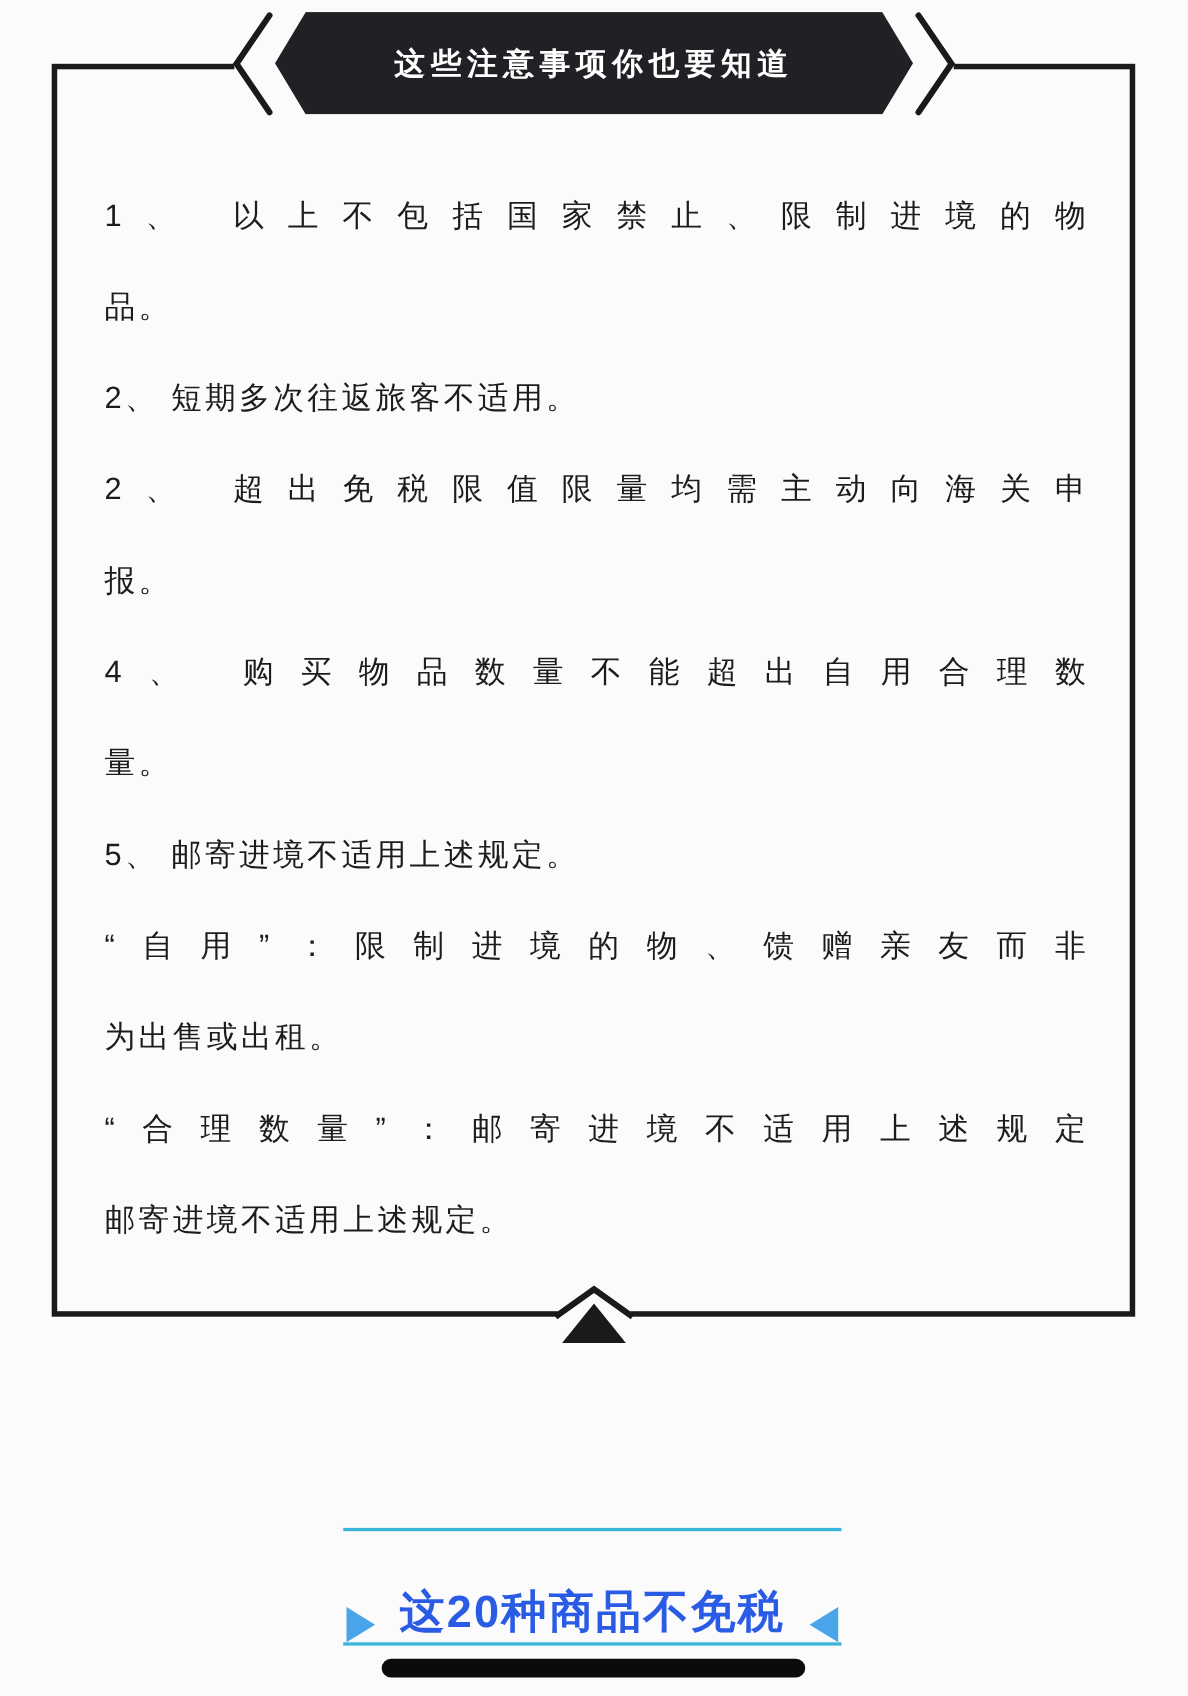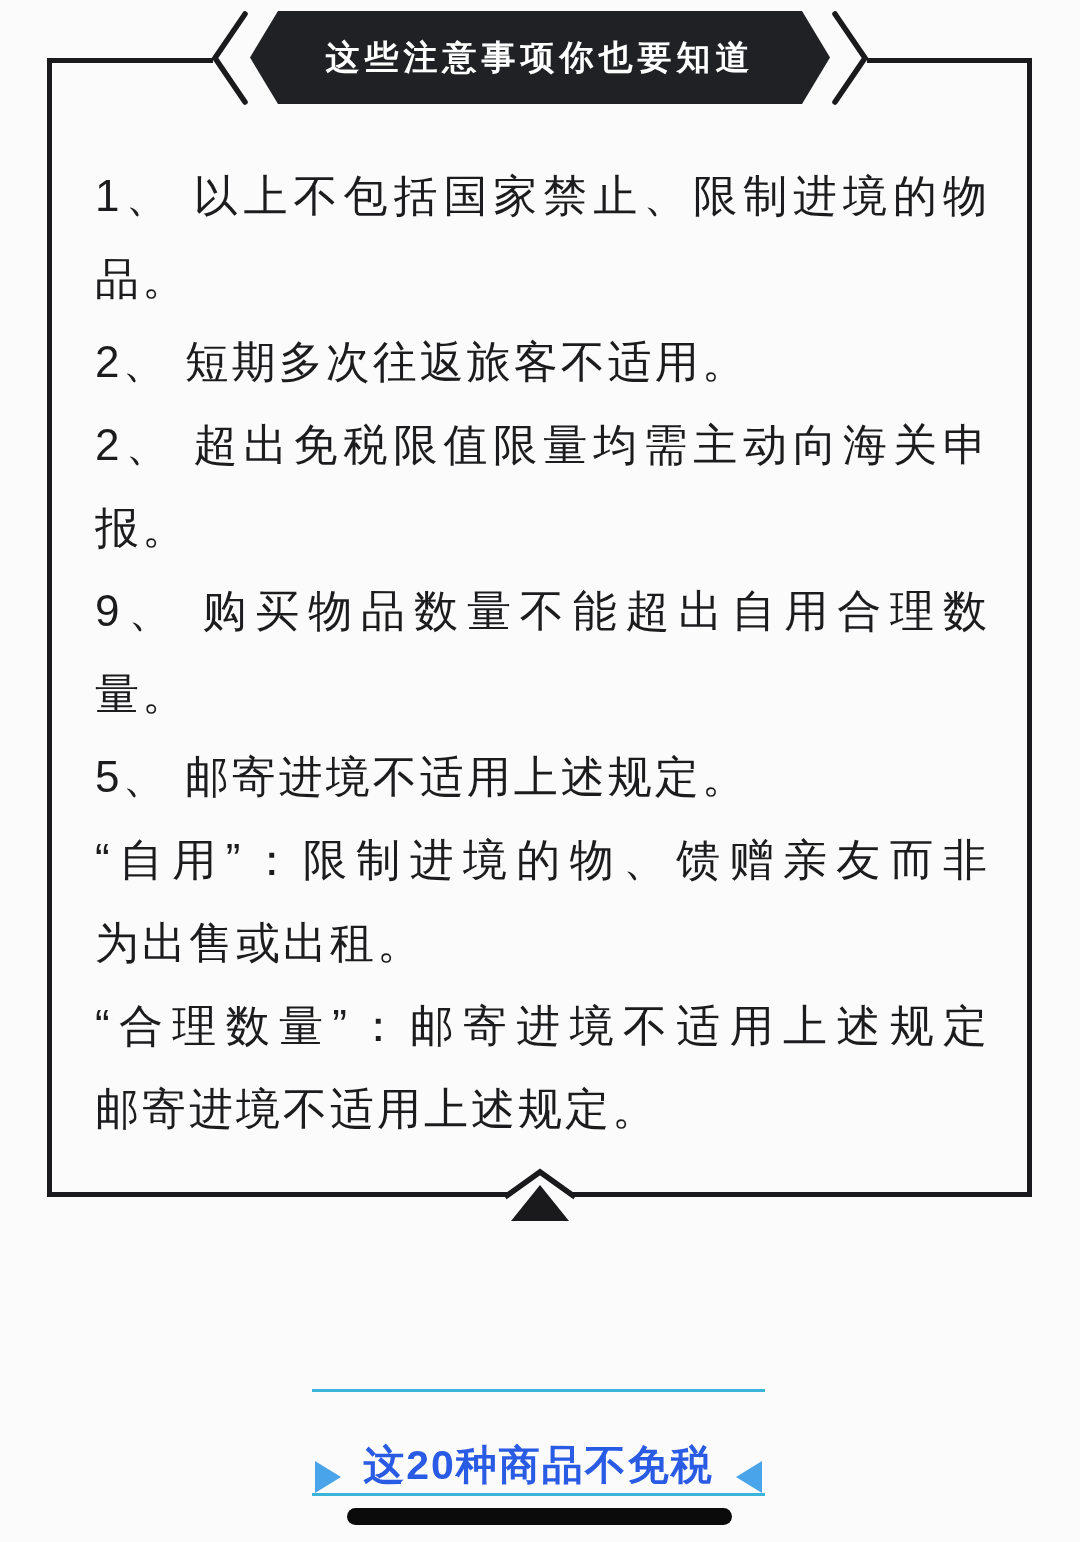--- a/index.html
+++ b/index.html
@@ -25,34 +25,34 @@
     position:absolute;left:213px;top:54px;width:654px;height:13px;
     background:#fbfbfb;
   }
   .banner-hex{
     position:absolute;left:250px;top:11px;width:580px;height:93px;
     background:#1f2124;
     clip-path:polygon(28px 0,calc(100% - 28px) 0,100% 50%,calc(100% - 28px) 100%,28px 100%,0 50%);
     display:flex;align-items:center;justify-content:center;
   }
   .banner-hex span{
-    color:#ffffff;font-size:34px;font-weight:bold;
+    color:#ffffff;font-size:28px;font-weight:bold;
     letter-spacing:5px;white-space:nowrap;
   }
   .chevron-svg{position:absolute;top:8px;width:50px;height:100px;}
   .chevron-svg.left{left:203px;}
   .chevron-svg.right{left:827px;}
 
   
   .notes{
     position:absolute;left:52px;top:63px;
     width:975px;height:1129px;
     box-sizing:border-box;
     padding:91px 37px 0 43px;
-    font-size:44px;line-height:83px;
+    font-size:28px;line-height:83px;
     color:#1c1c1e;
     letter-spacing:3px;
   }
   .notes .line{white-space:nowrap;}
   .notes .line.justify{
     white-space:normal;
     text-align:justify;
     text-align-last:justify;
     text-justify:inter-character;
   }
@@ -117,21 +117,21 @@
   <svg class="chevron-svg right" viewBox="0 0 50 100">
     <path d="M8 6 L38 50 L8 94" fill="none" stroke="#1a1a1c" stroke-width="5.5" stroke-linecap="round"></path>
   </svg>
 
   <div class="notes">
     <div class="line justify">1、 以上不包括国家禁止、限制进境的物</div>
     <div class="line">品。</div>
     <div class="line">2、 短期多次往返旅客不适用。</div>
     <div class="line justify">2、 超出免税限值限量均需主动向海关申</div>
     <div class="line">报。</div>
-    <div class="line justify">9、 购买物品数量不能超出自用合理数</div>
+    <div class="line justify">4、 购买物品数量不能超出自用合理数</div>
     <div class="line">量。</div>
     <div class="line">5、 邮寄进境不适用上述规定。</div>
     <div class="line justify">“自用”：限制进境的物、馈赠亲友而非</div>
     <div class="line">为出售或出租。</div>
     <div class="line justify">“合理数量”：邮寄进境不适用上述规定</div>
     <div class="line">邮寄进境不适用上述规定。</div>
   </div>
 
   <svg class="box-marker" viewBox="0 0 150 80">
     <rect x="42" y="44" width="66" height="36" fill="#fbfbfb"></rect>

